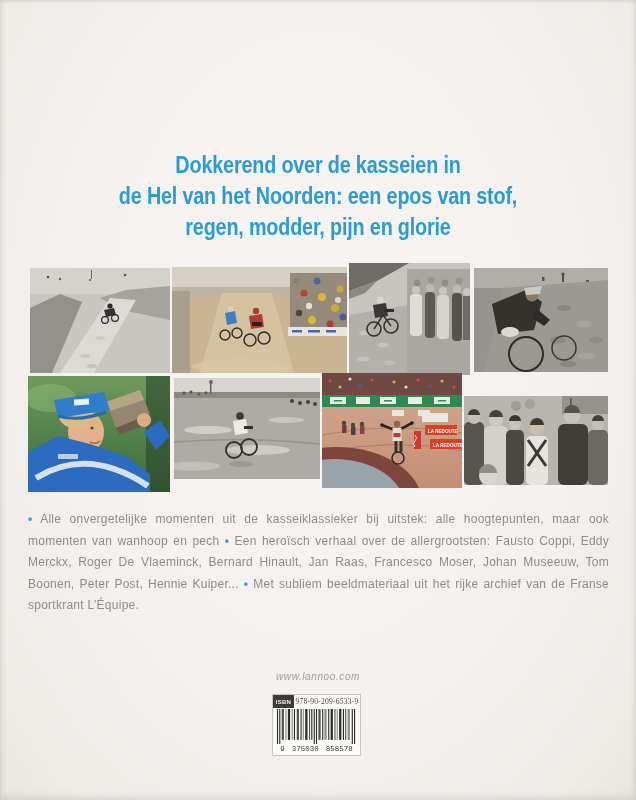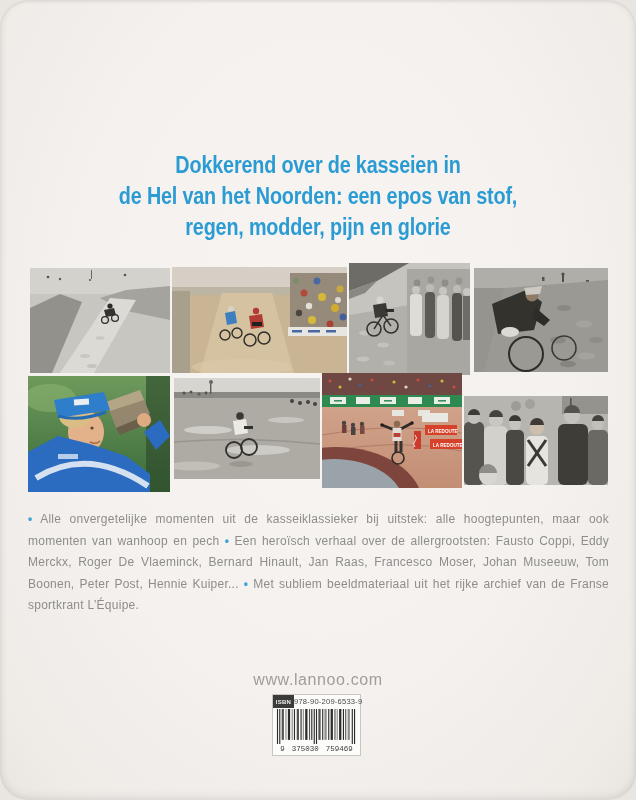--- a/index.html
+++ b/index.html
@@ -2,53 +2,52 @@
 <html><head>
 <meta charset="utf-8">
 <style>
   html,body{margin:0;padding:0;background:#e9e6e2;}
   .book{
     position:relative;width:636px;height:800px;margin:0 auto;overflow:hidden;
     background:radial-gradient(ellipse at 50% 42%, #f7f4f1 0%, #f4f1ee 55%, #efebe7 88%, #e9e5e0 100%);
     box-shadow:inset 0 2px 3px rgba(0,0,0,.05), inset 0 -4px 8px rgba(0,0,0,.06),
                inset 3px 0 6px rgba(0,0,0,.03), inset -3px 0 6px rgba(0,0,0,.03);
     font-family:"Liberation Sans", sans-serif;
-    border-radius:28px;
   }
   .headline{
     position:absolute;left:0;top:150px;width:636px;text-align:center;
     font-weight:700;font-size:23px;line-height:31px;letter-spacing:-.2px;
     color:#2b9cd3;transform:scaleX(.86);transform-origin:50% 50%;
   }
   .tile{position:absolute;overflow:hidden;background:#cfcdc8;}
   .tile svg{display:block;width:100%;height:100%;}
   .bodytext{
     position:absolute;left:28px;top:497px;width:581px;
     font-size:12px;line-height:21.6px;letter-spacing:.25px;
     color:#8e8d8b;text-align:justify;
   }
   .bodytext .bullet{color:#3aa3da;font-weight:700;}
   .website{
     position:absolute;left:0;top:671px;width:636px;text-align:center;
-    font-size:16px;letter-spacing:.6px;color:#a09d9a;
+    font-size:10px;letter-spacing:.6px;color:#a09d9a;font-style:italic;
   }
   .barcode-box{
     position:absolute;left:272px;top:694px;width:89px;height:62px;
     background:#fcfcfb;border:1px solid #c9c6c1;box-sizing:border-box;
     display:flex;flex-direction:column;
   }
   .barcode-head{display:flex;align-items:stretch;height:13px;flex:0 0 auto;}
   .isbn-tag{
     background:#3b3b39;color:#f2f2f0;font-size:6px;font-weight:700;
     display:flex;align-items:center;justify-content:center;width:21px;flex:0 0 auto;
     letter-spacing:.3px;
   }
   .isbn-num{
     flex:1;display:flex;align-items:center;justify-content:center;
-    font-size:7.6px;letter-spacing:.2px;color:#4a4a48;white-space:nowrap;
+    font-size:7.6px;letter-spacing:.2px;color:#4a4a48;white-space:nowrap;font-family:Liberation Serif, serif;
   }
   .bars{flex:1;position:relative;margin:1px 3px 0 3px;}
   .bars svg{display:block;width:100%;height:100%;}
   .barcode-digits{
     flex:0 0 11px;display:flex;justify-content:center;gap:7px;
     font-size:7.5px;color:#3c3c3a;background:#fcfcfb;
     font-family:"Liberation Mono", monospace;line-height:11px;
   }
 </style>
 </head>
@@ -371,17 +370,17 @@
         <rect x="71" y="0" width="1.2" height="30" fill="#2b2b29"></rect>
         <rect x="73.4" y="0" width="1.2" height="30" fill="#55554f"></rect>
         <rect x="76" y="0" width="2.4" height="30" fill="#8a8a86"></rect>
         <rect x="80.4" y="0" width="1.2" height="34" fill="#2b2b29"></rect>
         <rect x="82.8" y="0" width="1.2" height="34" fill="#2b2b29"></rect>
       </svg>
     </div>
     <div class="barcode-digits">
       <span>9</span>
       <span>375030</span>
-      <span>759469</span>
+      <span>858578</span>
     </div>
   </div>
 
 </div>
 
 </body></html>

